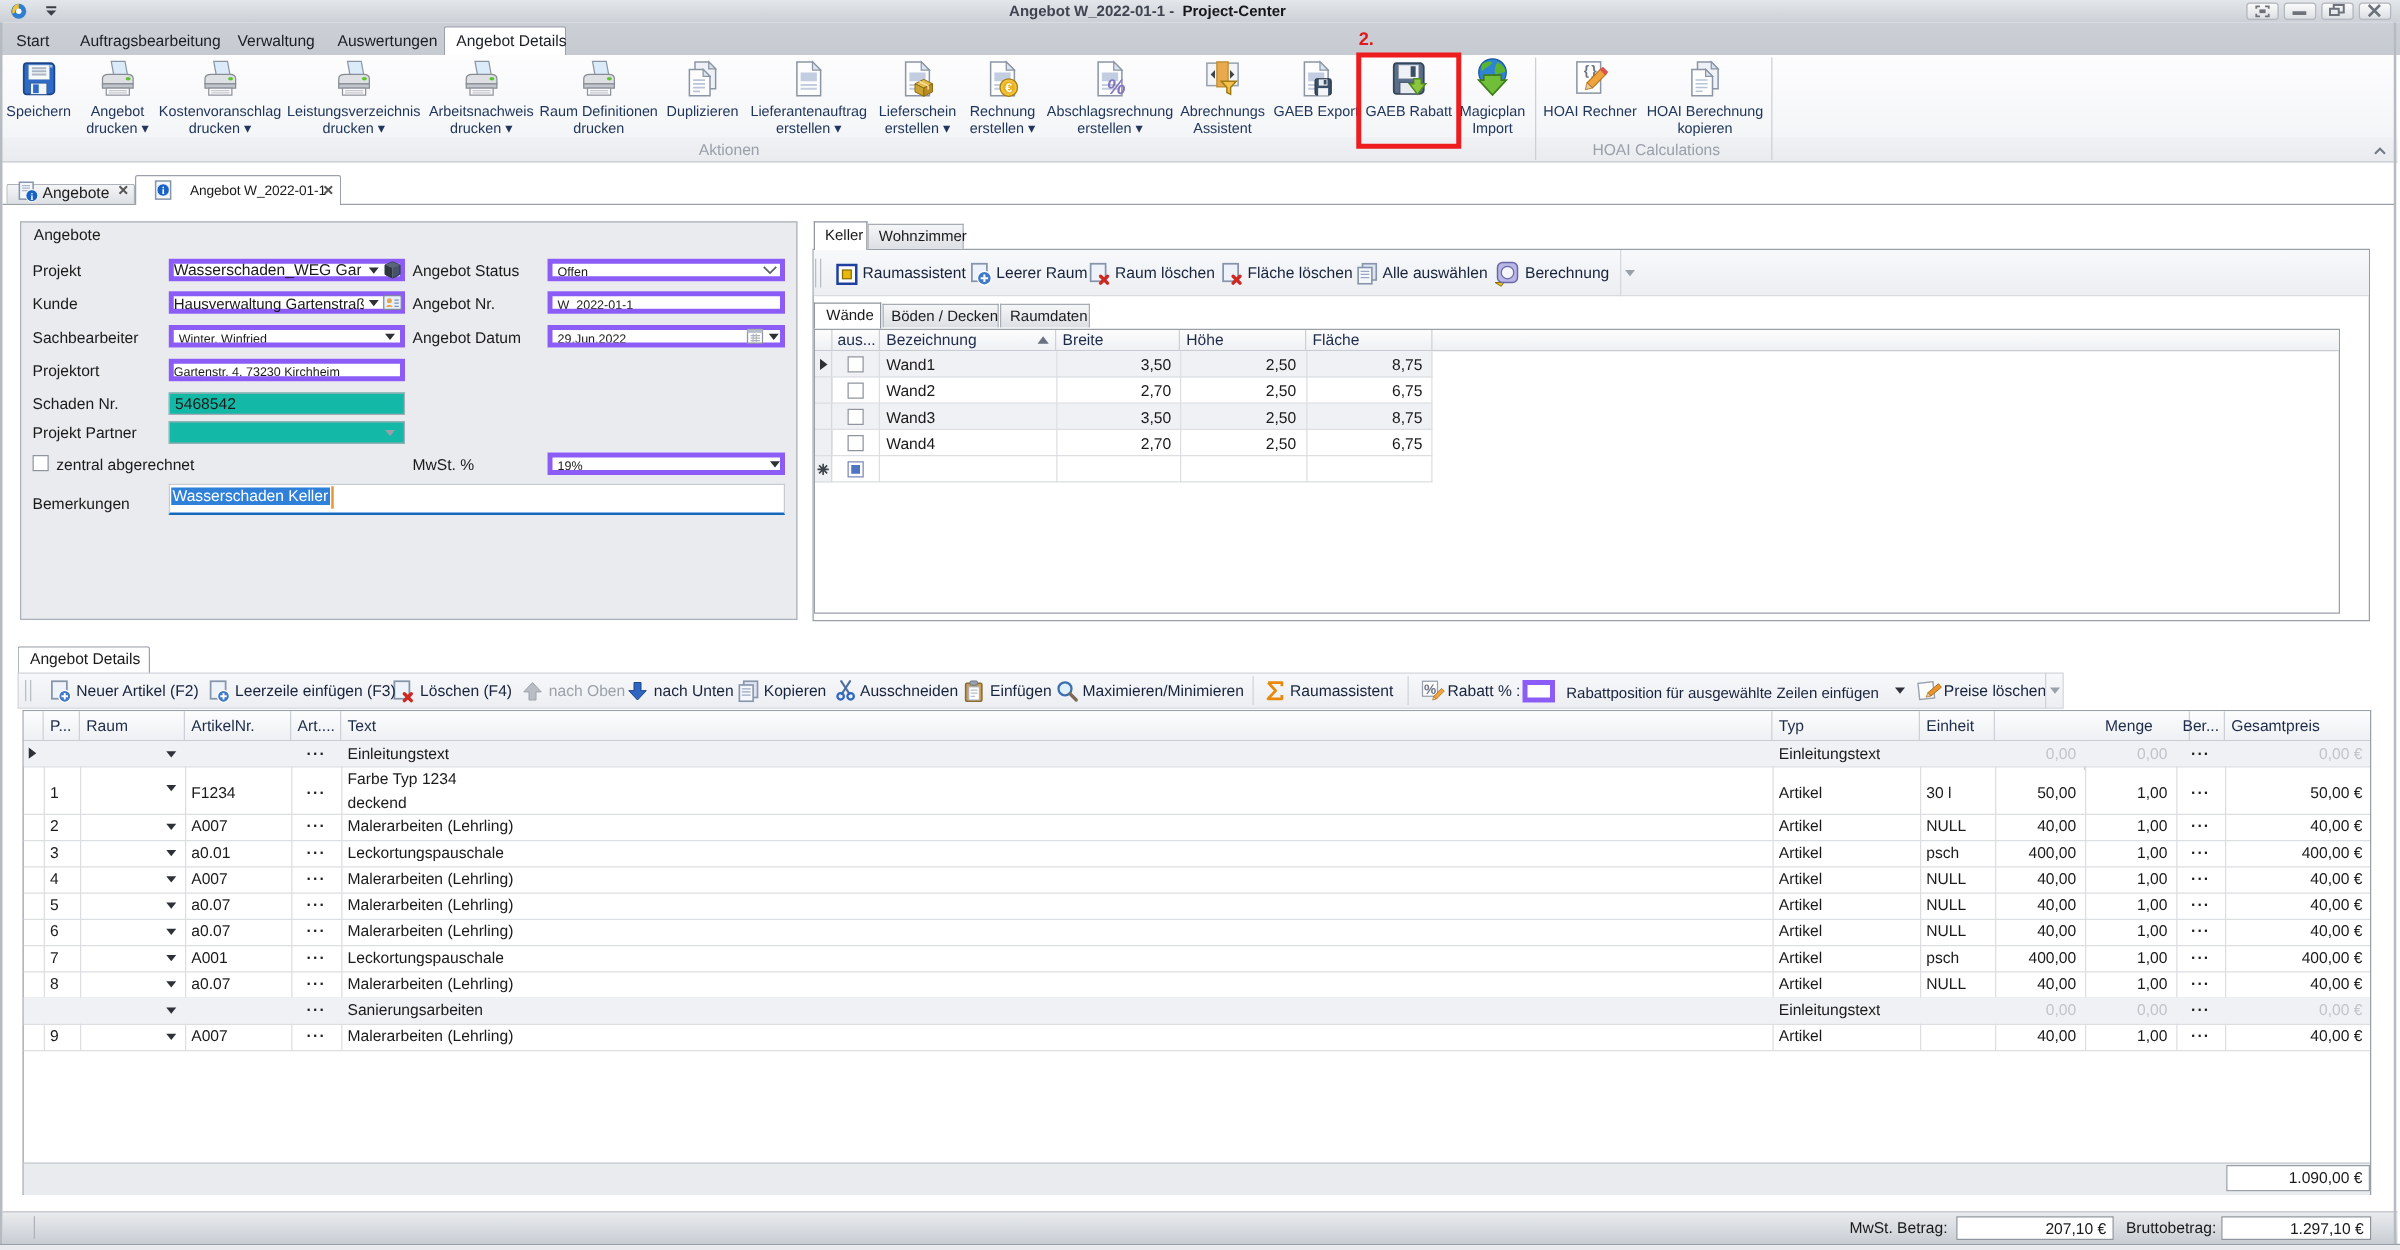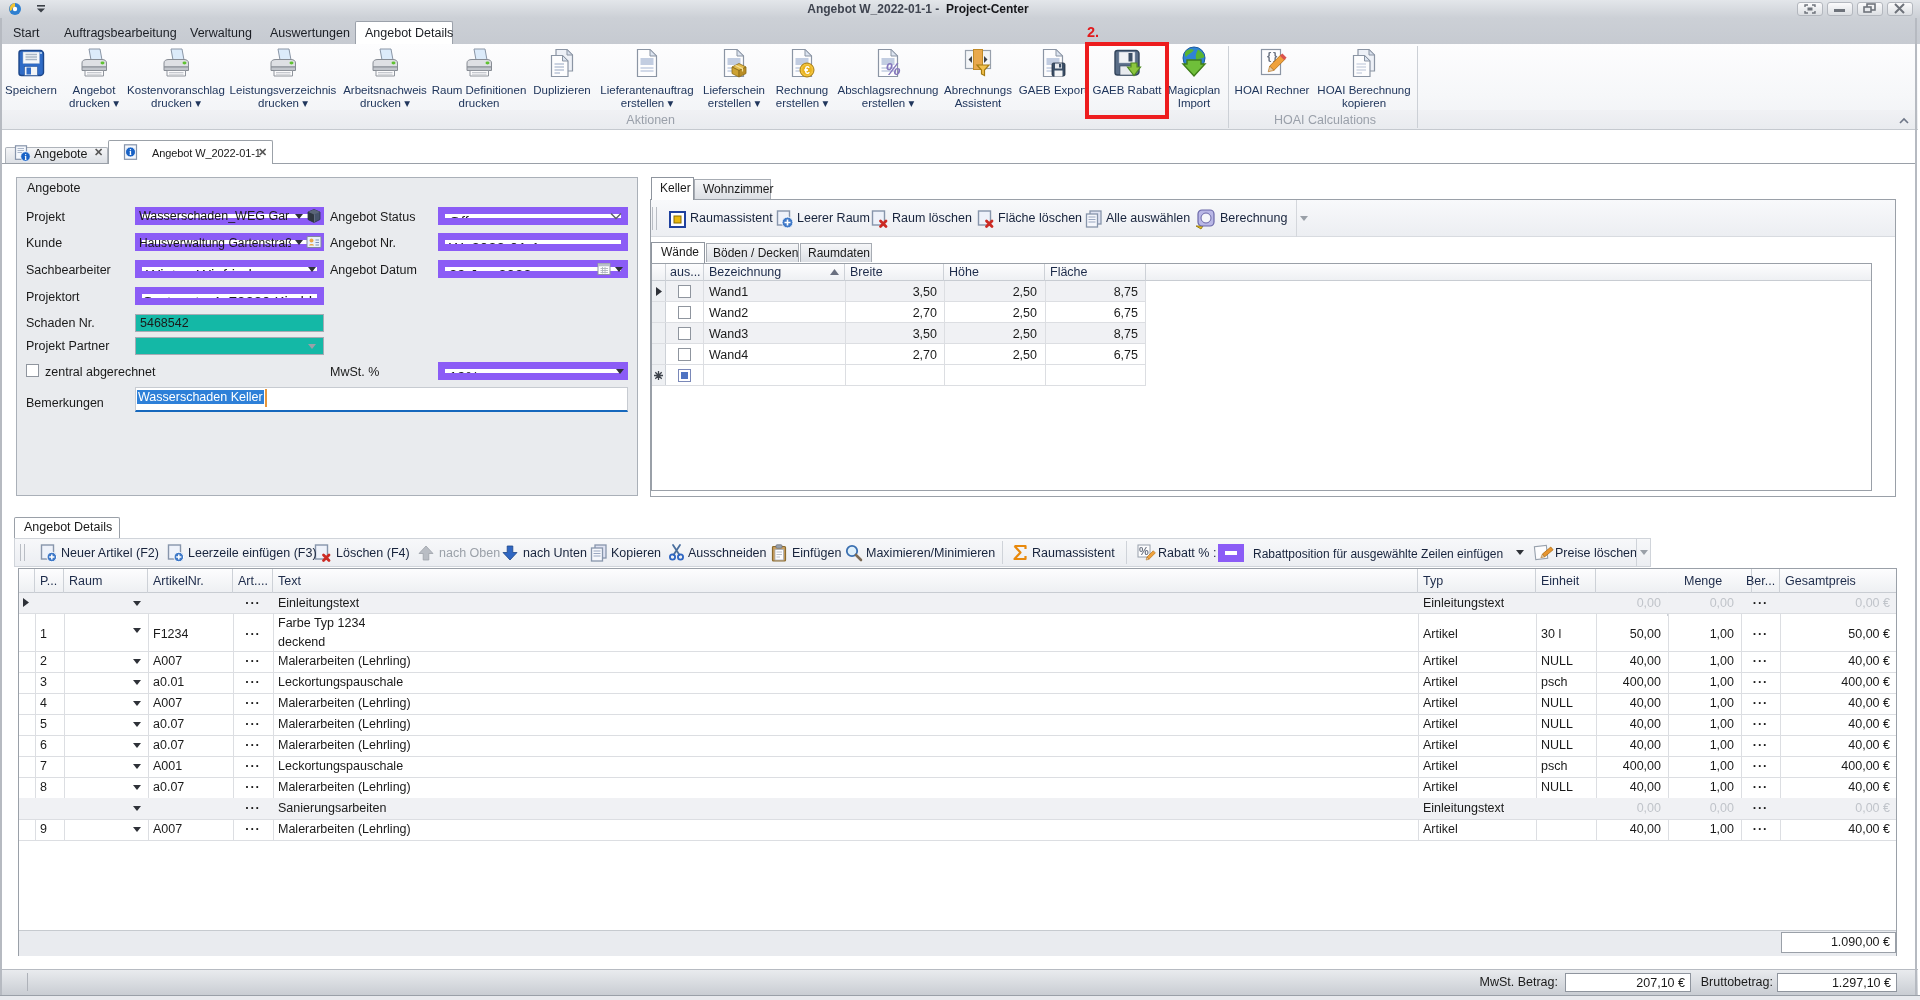--- a/index.html
+++ b/index.html
@@ -23,21 +23,21 @@
 .rlabel { position:absolute; width:130px; text-align:center; font-size:11.5px; color:#20365c; line-height:12.5px; top:84px; }
 .winbtn { position:absolute; top:2px; width:26px; height:14px; border:1px solid #b3b7be; border-radius:3px;
   background:linear-gradient(#fbfbfc,#dcdfe3); }
 
 
 .doctab-line { left:2px; top:163px; width:1914px; height:1px; background:#9aa0a8; }
 
 
 #panel1 { left:16px; top:177px; width:622px; height:319px; background:#e9ebee; border:1px solid #aab0b8; }
 .flabel { position:absolute; font-size:12.5px; color:#1a1a1a; }
-.field { position:absolute; background:#fff; border:7px solid #8b5cf6; font-size:15px; white-space:nowrap; overflow:hidden; }
+.field { position:absolute; background:#fff; border:4px solid #8b5cf6; font-size:10px; white-space:nowrap; overflow:hidden; }
 .fieldg { position:absolute; background:#14b8a6; border:1px solid #a5abb4; font-size:12.5px; white-space:nowrap; overflow:hidden; }
 .darr { position:absolute; width:0; height:0; border-left:4px solid transparent; border-right:4px solid transparent; border-top:5px solid #2e3138; }
 .darrg { position:absolute; width:0; height:0; border-left:4px solid transparent; border-right:4px solid transparent; border-top:5px solid #9aa0a8; }
 
 
 .gridhead { position:absolute; background:linear-gradient(#fdfdfe,#eef0f3); border-bottom:1px solid #c8ccd2; }
 .hcell { position:absolute; border-right:1px solid #cdd1d7; font-size:12.5px; color:#1d2b4a; }
 .cell { position:absolute; font-size:12.5px; overflow:hidden; white-space:nowrap; }
 .rowline { position:absolute; height:1px; background:#dcdee2; }
 
@@ -81,21 +81,21 @@
 <div class="abs" id="tabrow"></div>
 <div class="rtab" style="left:13px;">Start</div>
 <div class="rtab" style="left:64px;">Auftragsbearbeitung</div>
 <div class="rtab" style="left:190px;">Verwaltung</div>
 <div class="rtab" style="left:270px;">Auswertungen</div>
 <div class="abs" style="left:355px;top:21px;width:98px;height:23px;background:#fff;border:1px solid #9ba1aa;border-bottom:none;border-radius:2px 2px 0 0;"></div>
 <div class="rtab" style="left:365px;top:22px;">Angebot Details</div>
 
 <div class="abs" id="ribbon"></div>
 <div class="abs" id="groupband"></div>
-<div class="glabel" style="left:545px;width:130px;text-align:right;">Aktionen</div>
+<div class="glabel" style="left:559px;width:130px;text-align:left;">Aktionen</div>
 <div class="glabel" style="left:1260px;width:130px;text-align:center;">HOAI Calculations</div>
 <div class="abs" style="left:1228px;top:46px;width:1px;height:82px;background:#ccd0d6;"></div>
 <div class="abs" style="left:1417px;top:46px;width:1px;height:82px;background:#ccd0d6;"></div>
 <svg style="left:1898px;top:116px;" width="12" height="9" viewBox="0 0 12 9">
   <path d="M2 7 L6 3 L10 7" stroke="#6e7687" stroke-width="1.6" fill="none"></path>
 </svg>
 
 <div class="rlabel" style="left:-34px;">Speichern</div>
 <div class="rlabel" style="left:29px;">Angebot<br>drucken ▾</div>
 <div class="rlabel" style="left:111px;">Kostenvoranschlag<br>drucken ▾</div>

